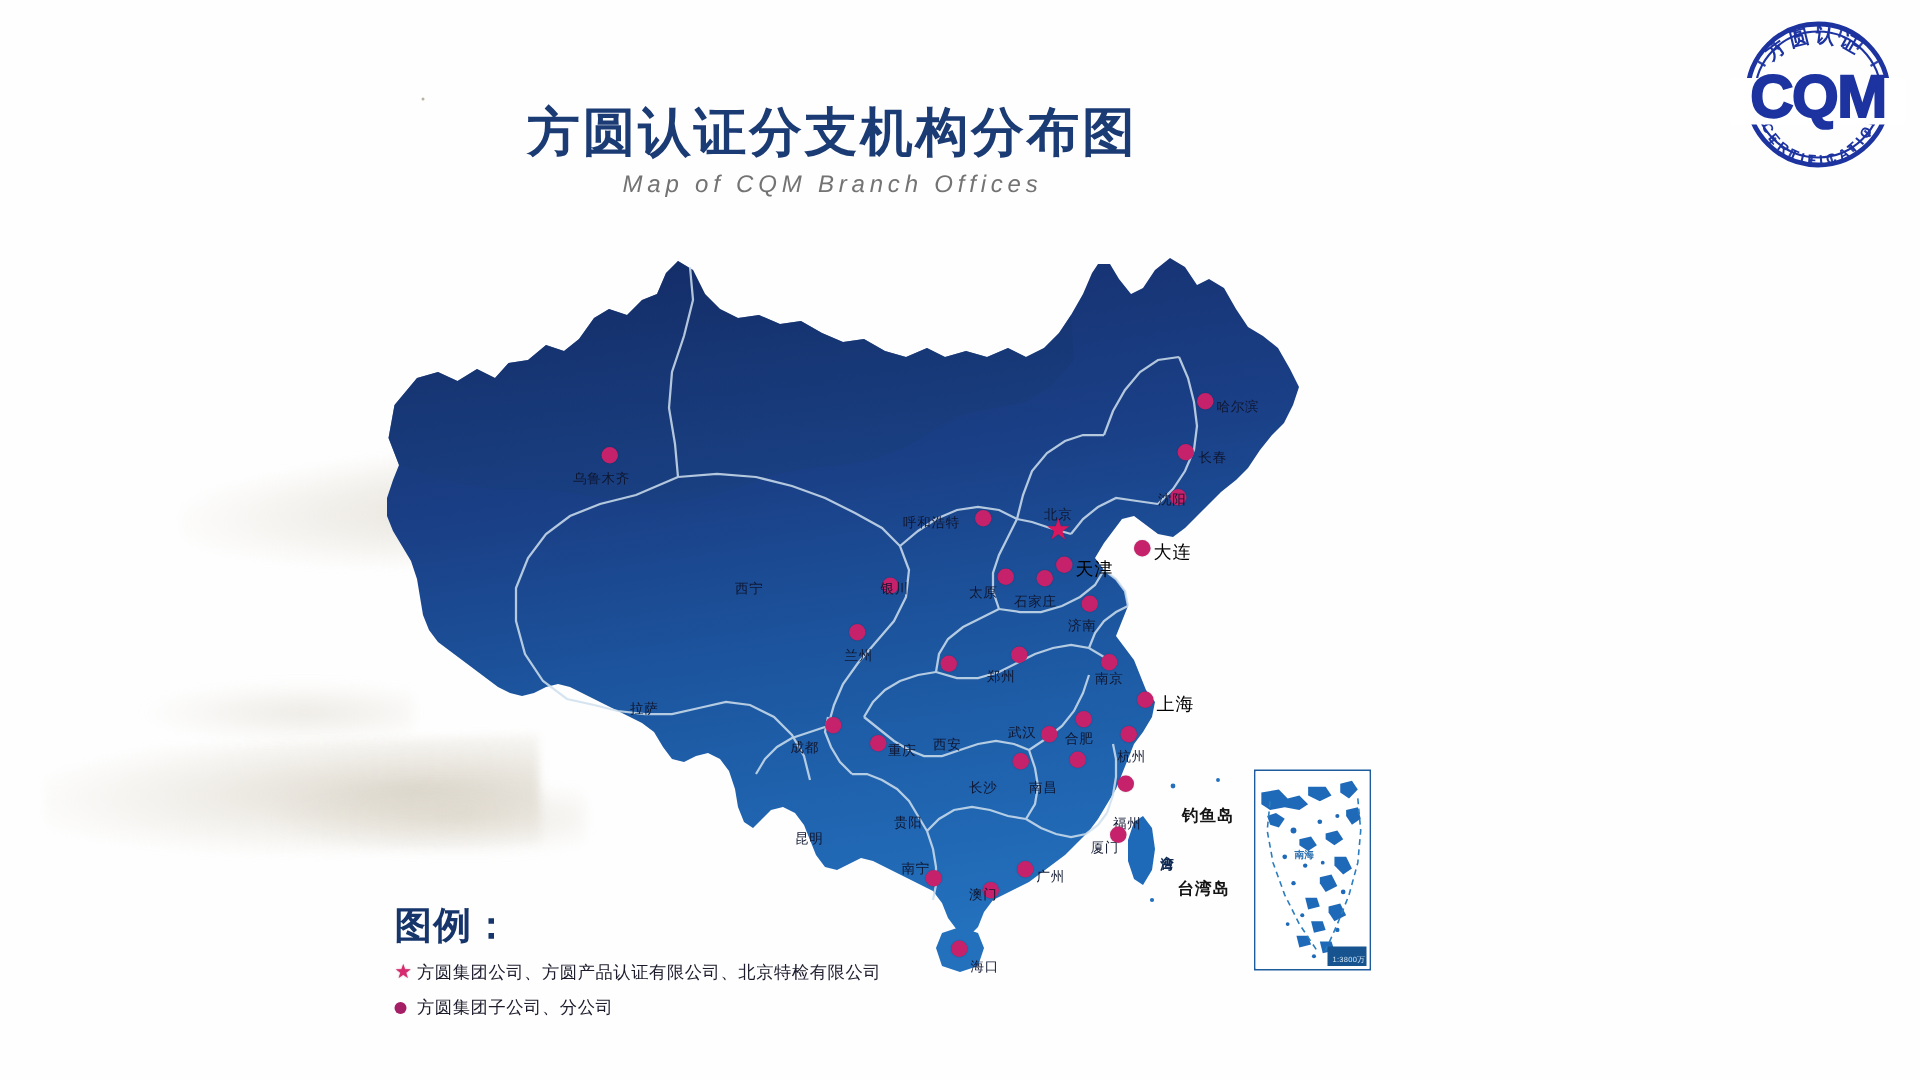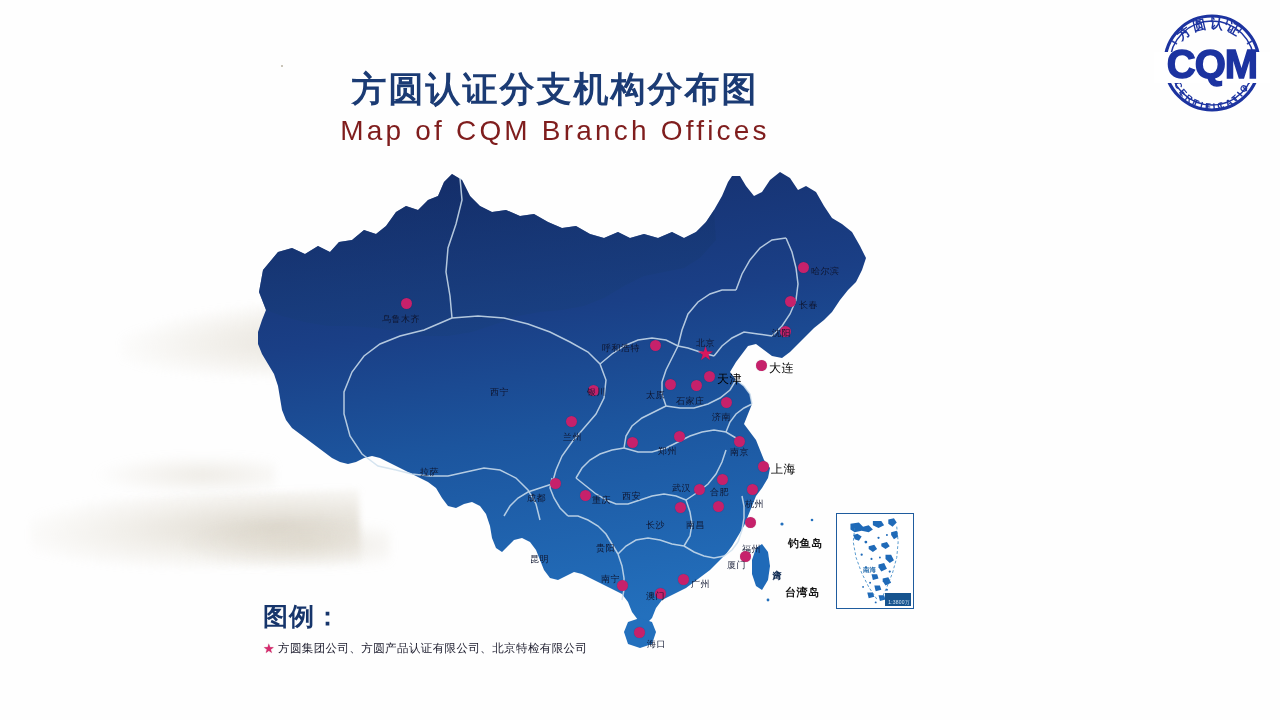--- a/index.html
+++ b/index.html
@@ -24,43 +24,43 @@
     background:radial-gradient(ellipse at 60% 50%, rgba(200,190,170,.35) 0%, rgba(255,255,255,0) 72%);
     filter:blur(4px);}
   .wash.w4{left:95px;top:455px;width:180px;height:40px;
     background:radial-gradient(ellipse at 60% 50%, rgba(203,194,175,.30) 0%, rgba(255,255,255,0) 72%);
     filter:blur(4px);}
 
   
   #title-block{position:absolute;left:0;top:70px;width:1110px;text-align:center;}
   #title-cn{font-size:35px;font-weight:bold;letter-spacing:2px;color:#1b3b74;line-height:1.12;
     font-family:"DejaVu Sans","Liberation Sans",sans-serif;}
-  #title-en{font-size:28px;letter-spacing:3.2px;color:#7f1d1d;margin-top:6px;
-    font-family:"Liberation Sans","DejaVu Sans",sans-serif;}
+  #title-en{font-size:16px;letter-spacing:3.2px;color:#737373;margin-top:6px;
+    font-family:"Liberation Sans","DejaVu Sans",sans-serif;font-style:italic;}
   .tiny-dot{position:absolute;left:281px;top:65px;width:2px;height:2px;border-radius:50%;background:#b9b2a2;}
 
   
   #logo{position:absolute;right:8px;top:4px;width:120px;height:118px;}
   #logo svg{display:block;width:120px;height:118px;}
 
   
   #map-wrap{position:absolute;left:0;top:0;width:1280px;height:720px;}
   #map-wrap svg{display:block;width:1280px;height:720px;}
   .dot{position:absolute;border-radius:50%;background:#c6216b;
        box-shadow:0 0 1px rgba(0,0,0,.25);}
   .clabel{position:absolute;white-space:nowrap;font-weight:normal;
     font-family:"DejaVu Sans","Liberation Sans",sans-serif;}
   .clabel.small{font-size:9px;color:#0f1630;letter-spacing:.5px;}
   .clabel.big{font-size:12px;color:#000000;letter-spacing:.6px;}
   .clabel.isl{font-size:11px;color:#141414;letter-spacing:.6px;font-weight:bold;}
   .star{position:absolute;color:#d8185e;font-size:19px;line-height:19px;
         text-shadow:0 0 1px rgba(120,0,40,.5);}
 
   
-  #inset{position:absolute;left:836px;top:513px;width:78px;height:96px;
+  #inset{position:absolute;left:836px;top:513px;width:78px;height:134px;
     border:1.6px solid #1f5c9e;background:#ffffff;box-sizing:border-box;}
   #inset svg{display:block;width:100%;height:100%;}
   #inset .scalebox{position:absolute;right:2px;bottom:2px;width:26px;height:13px;
     background:#17548f;}
   #inset .scaletxt{position:absolute;right:3px;bottom:3px;font-size:5px;color:#cfe2f3;
     letter-spacing:.2px;font-family:"Liberation Sans",sans-serif;}
   #inset .sea-label{position:absolute;left:26px;top:52px;font-size:6.5px;color:#2a6fae;
     font-weight:bold;font-family:"DejaVu Sans",sans-serif;}
 
   
@@ -346,16 +346,20 @@
     <div class="scaletxt">1:3800万</div>
   </div>
 
   <div id="legend">
     <div id="legend-title">图例：</div>
     <div id="legend-items">
         <div class="legend-row">
           <span class="lg-mark star" style="color: rgb(216, 41, 110);">★</span>
           <span class="lg-text">方圆集团公司、方圆产品认证有限公司、北京特检有限公司</span>
         </div>
+        <div class="legend-row">
+          <span class="lg-mark circ"><span class="lg-circ" style="background: rgb(165, 31, 102);"></span></span>
+          <span class="lg-text">方圆集团子公司、分公司</span>
+        </div>
       </div>
   </div>
 
 </div>
 
 </body></html>

